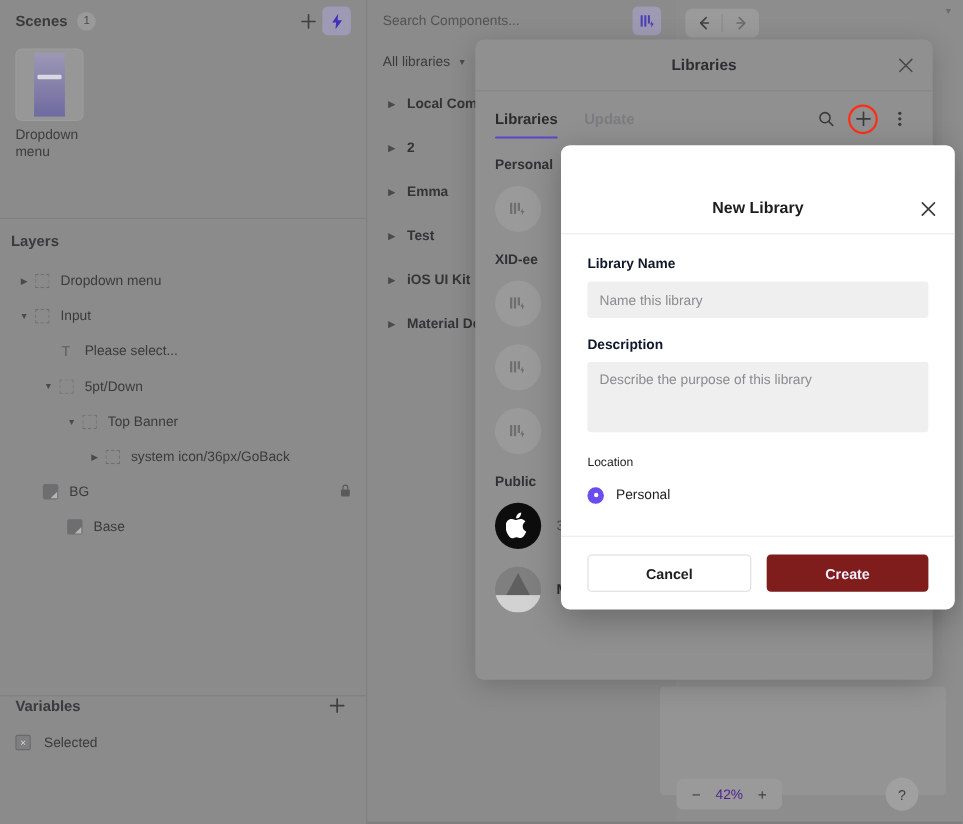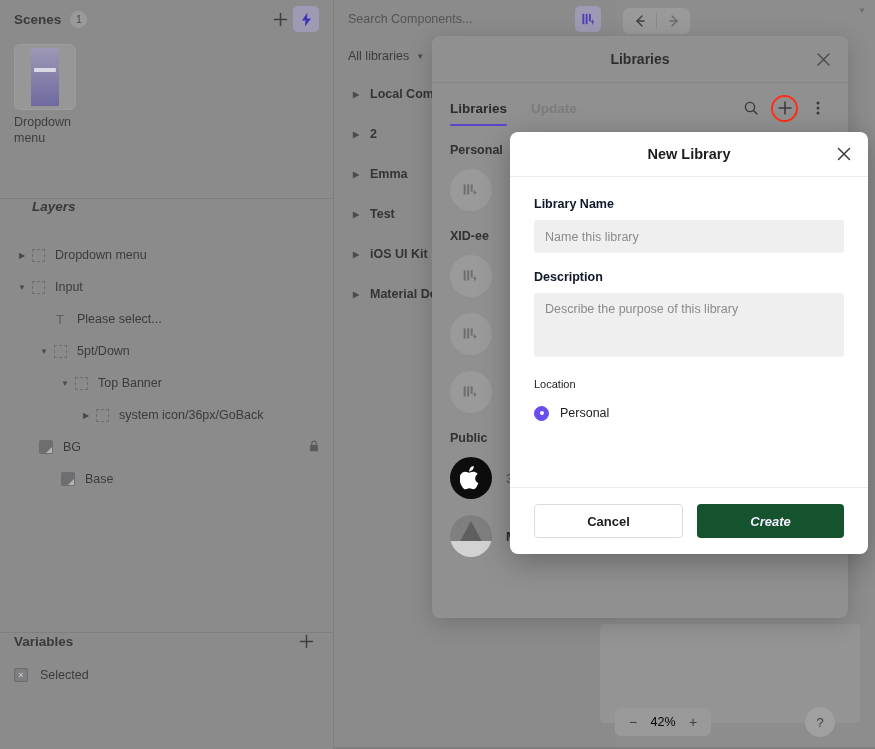--- a/index.html
+++ b/index.html
@@ -49,21 +49,21 @@
   .scene-inner:after {
     content: ""; position: absolute; left: 3px; right: 3px; top: 20px;
     height: 4px; background: #d9d9e4; border-radius: 1px;
   }
   .scene-label {
     margin-top: 5px; width: 72px; font-size: 12.5px; color: #3d3d3f;
     line-height: 1.25;
   }
   .section-divider { height: 1px; background: #7f7f7f; margin-top: 14px; }
 
-  .layers-head { height: 40px; display: flex; padding: 0 32px; font-style: italic; }
+  .layers-head { height: 40px; display: flex; align-items: center; padding: 0 10px; }
   .layer-row {
     display: flex; align-items: center; height: 32px; padding-right: 14px;
     font-size: 12.5px; color: #3b3b3d;
   }
   .caret {
     width: 16px; text-align: center; font-size: 8px; color: #4a4a4c; flex: 0 0 16px;
   }
   .caret.hidden { visibility: hidden; }
   .layer-icon {
     width: 16px; height: 16px; margin-right: 9px; flex: 0 0 16px;
@@ -127,21 +127,21 @@
   .scroll-caret { position: absolute; right: 9px; top: 6px; font-size: 8px; color: #6b6b6d; }
   .canvas-board {
     position: absolute; left: -15px; top: 624px; right: 15px; bottom: 26px;
     background: #949494; border-radius: 4px;
   }
   .zoom-group {
     position: absolute; left: 615px; top: 708px; display: flex; align-items: center;
     background: #9a9a9a; border-radius: 6px; height: 28px; padding: 0 6px;
   }
   .zoom-btn { width: 24px; text-align: center; font-size: 14px; color: #3f3f41; }
-  .zoom-val { font-size: 12.5px; color: #000000; min-width: 36px; text-align: center; }
+  .zoom-val { font-size: 12.5px; color: #4c1d95; min-width: 36px; text-align: center; }
   .help-btn {
     position: absolute; left: 805px; top: 707px; width: 30px; height: 30px;
     border-radius: 50%; background: #a0a0a0; display: flex; align-items: center;
     justify-content: center; font-size: 13px; color: #3f3f41;
   }
   .bottom-strip { position: absolute; left: 334px; bottom: 0; right: 0; height: 2px; background: #7e7e7e; }
 
   
   .lib-modal {
     position: absolute; left: 432px; top: 36px; width: 416px; height: 582px;
@@ -202,21 +202,21 @@
   }
 
   
   .new-lib {
     position: absolute; left: 510px; top: 132px; width: 358px; height: 422px;
     background: #ffffff; border-radius: 8px; overflow: hidden;
     box-shadow: 0 8px 30px rgba(0,0,0,0.28);
   }
   .nl-head {
     height: 45px; display: flex; align-items: center; justify-content: center;
-    position: relative; border-bottom: 1px solid #ececec;
+    position: relative; border-bottom: 1px solid #ececec; margin-top: 36px;
   }
   .nl-title { font-size: 14.5px; font-weight: bold; color: #1d1d1f; }
   .nl-close {
     position: absolute; right: 13px; top: 11px; width: 22px; height: 22px;
     display: flex; align-items: center; justify-content: center;
     font-size: 18px; color: #3c3c3e;
   }
   .nl-body { padding: 20px 24px 0 24px; }
   .nl-label { font-size: 12.5px; font-weight: bold; color: #0f172a; margin-bottom: 9px; }
   .nl-input {
@@ -250,21 +250,21 @@
     position: absolute; left: 0; right: 0; bottom: 0; height: 67px;
     border-top: 1px solid #ececec; display: flex; align-items: center;
     padding: 0 24px; gap: 14px;
   }
   .btn {
     flex: 1; height: 34px; border-radius: 4px; font-size: 13px; font-weight: bold;
     display: flex; align-items: center; justify-content: center;
     font-family: "Liberation Sans", sans-serif;
   }
   .btn-cancel { background: #fff; border: 1px solid #dcdcdd; color: #1d1d1f; }
-  .btn-create { background: #14532d; border: none; color: #f2eeff; font-style: italic; }
+  .btn-create { background: #7f1d1d; border: none; color: #f2eeff; }
 </style>
 </head>
 <body>
 
 <div id="app">
 
   <div class="base-layer">
 
     <div class="left-panel">
 

